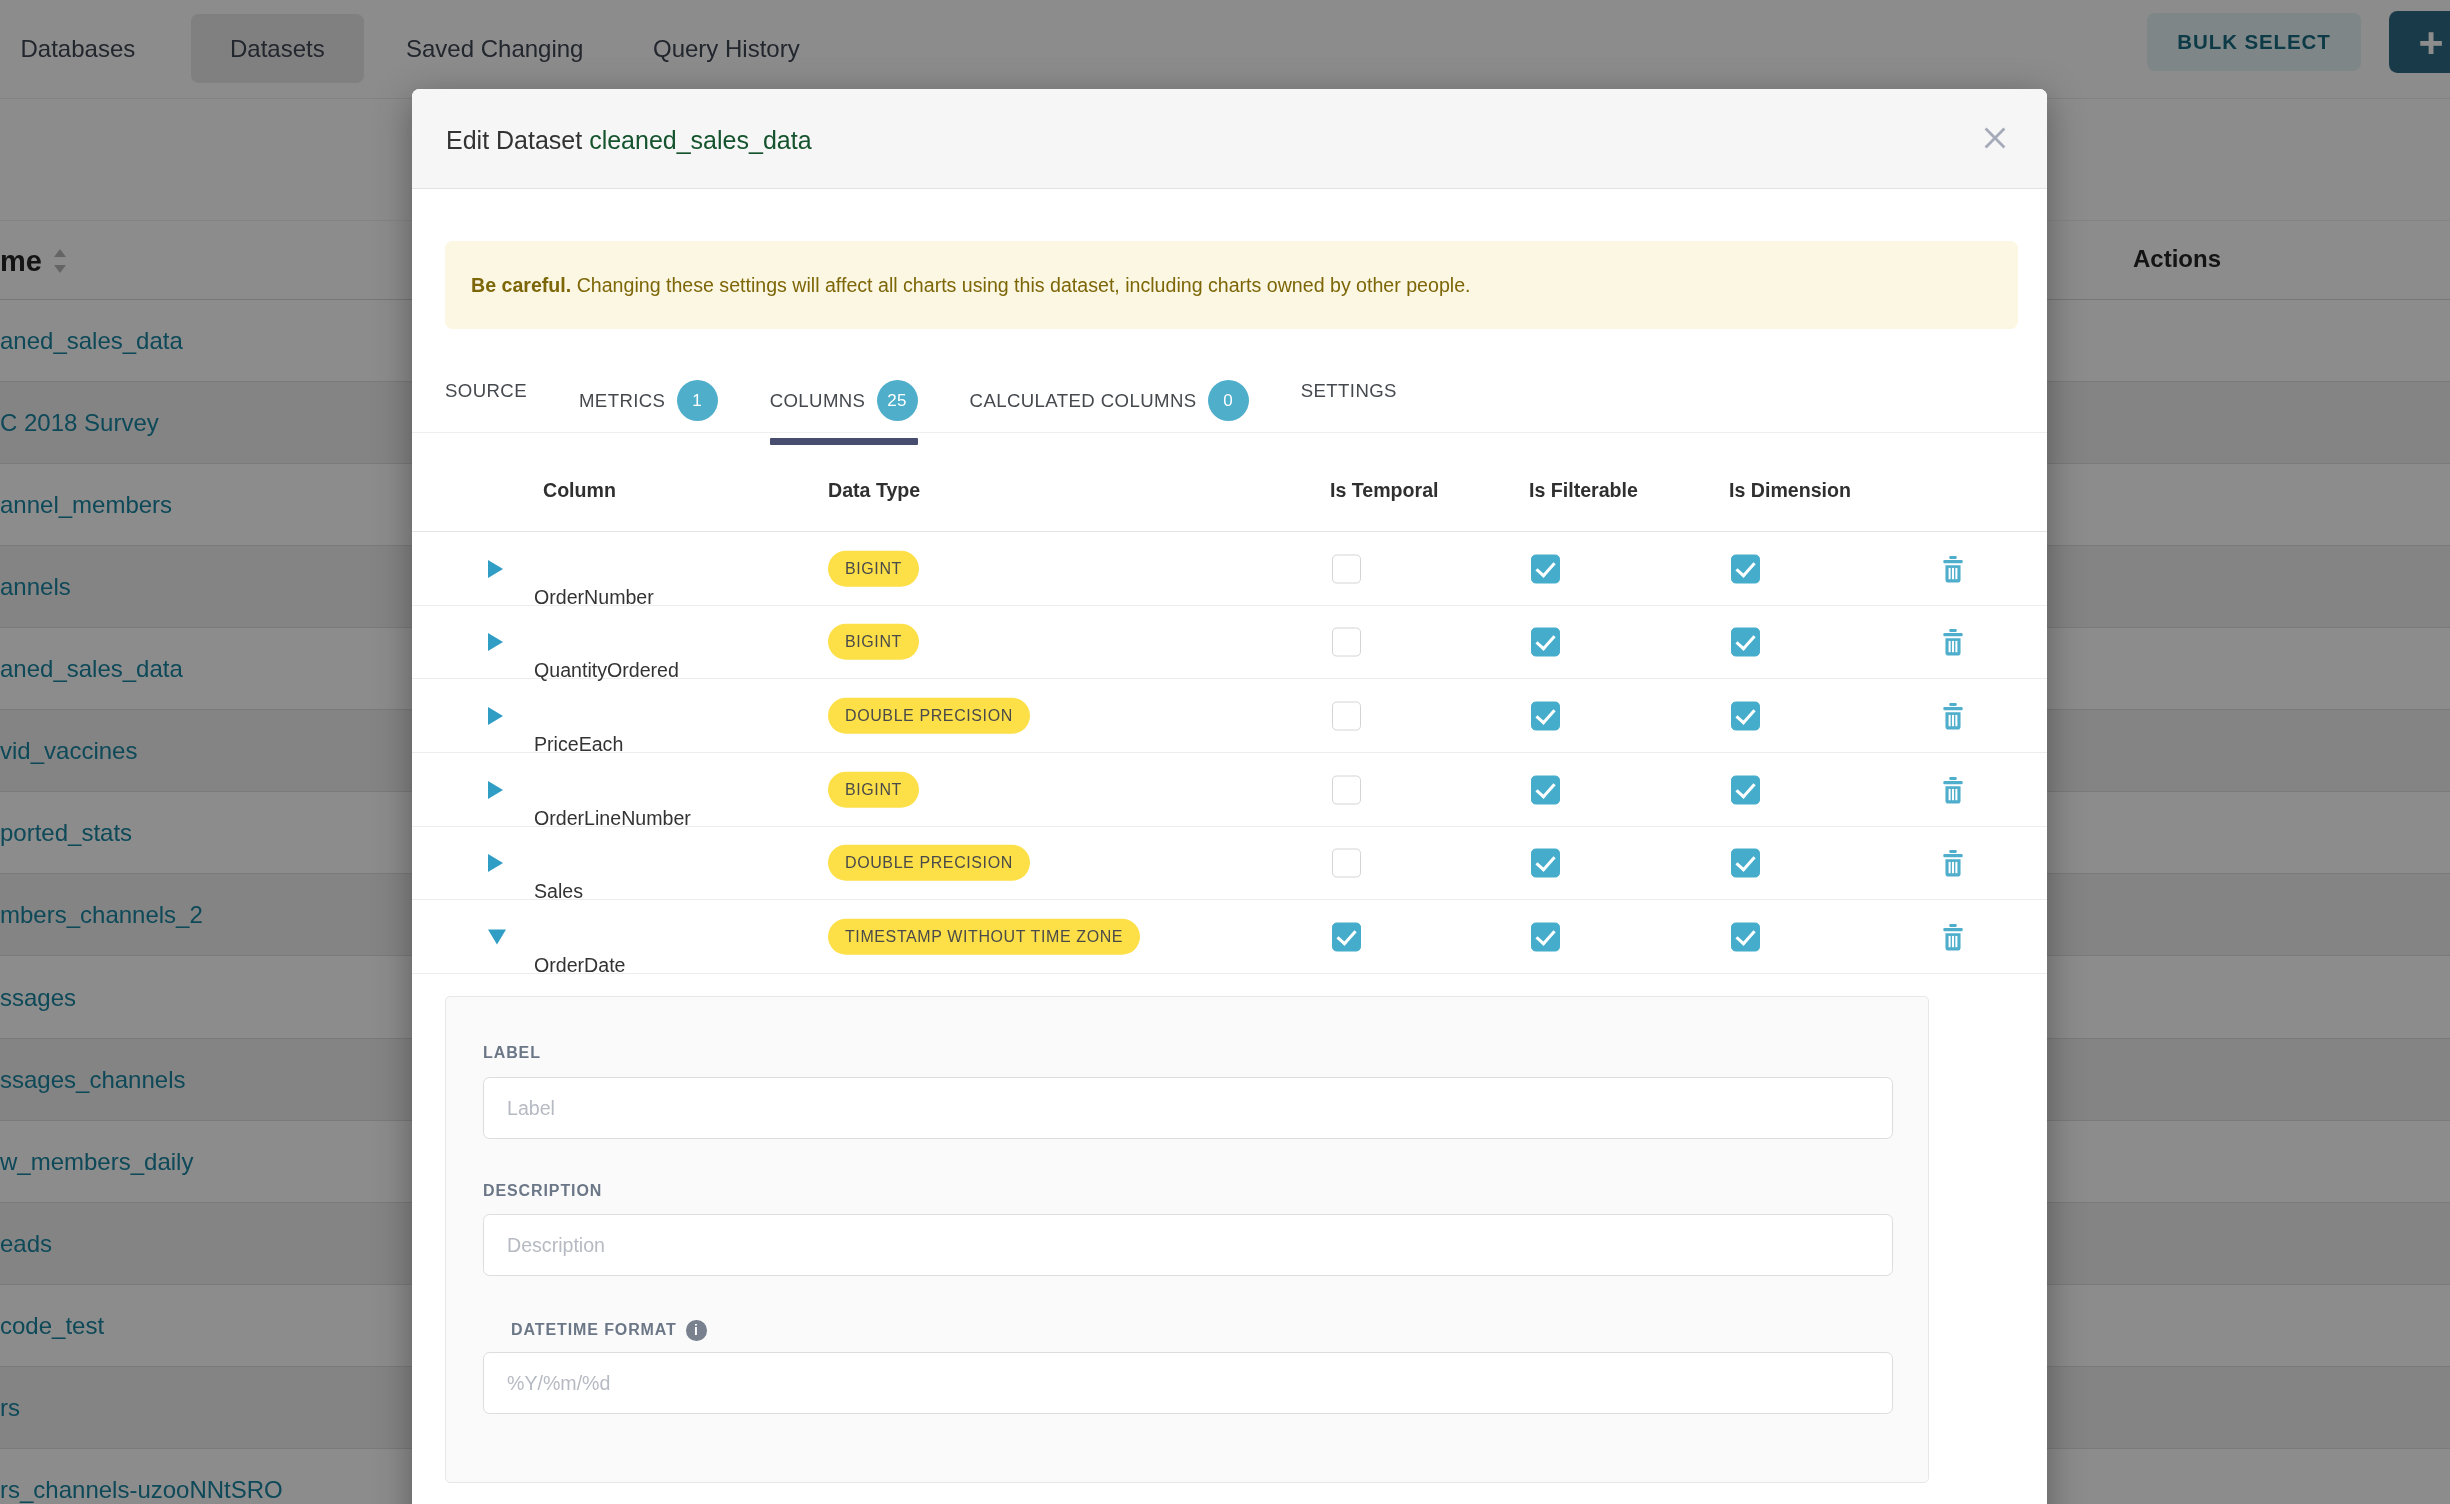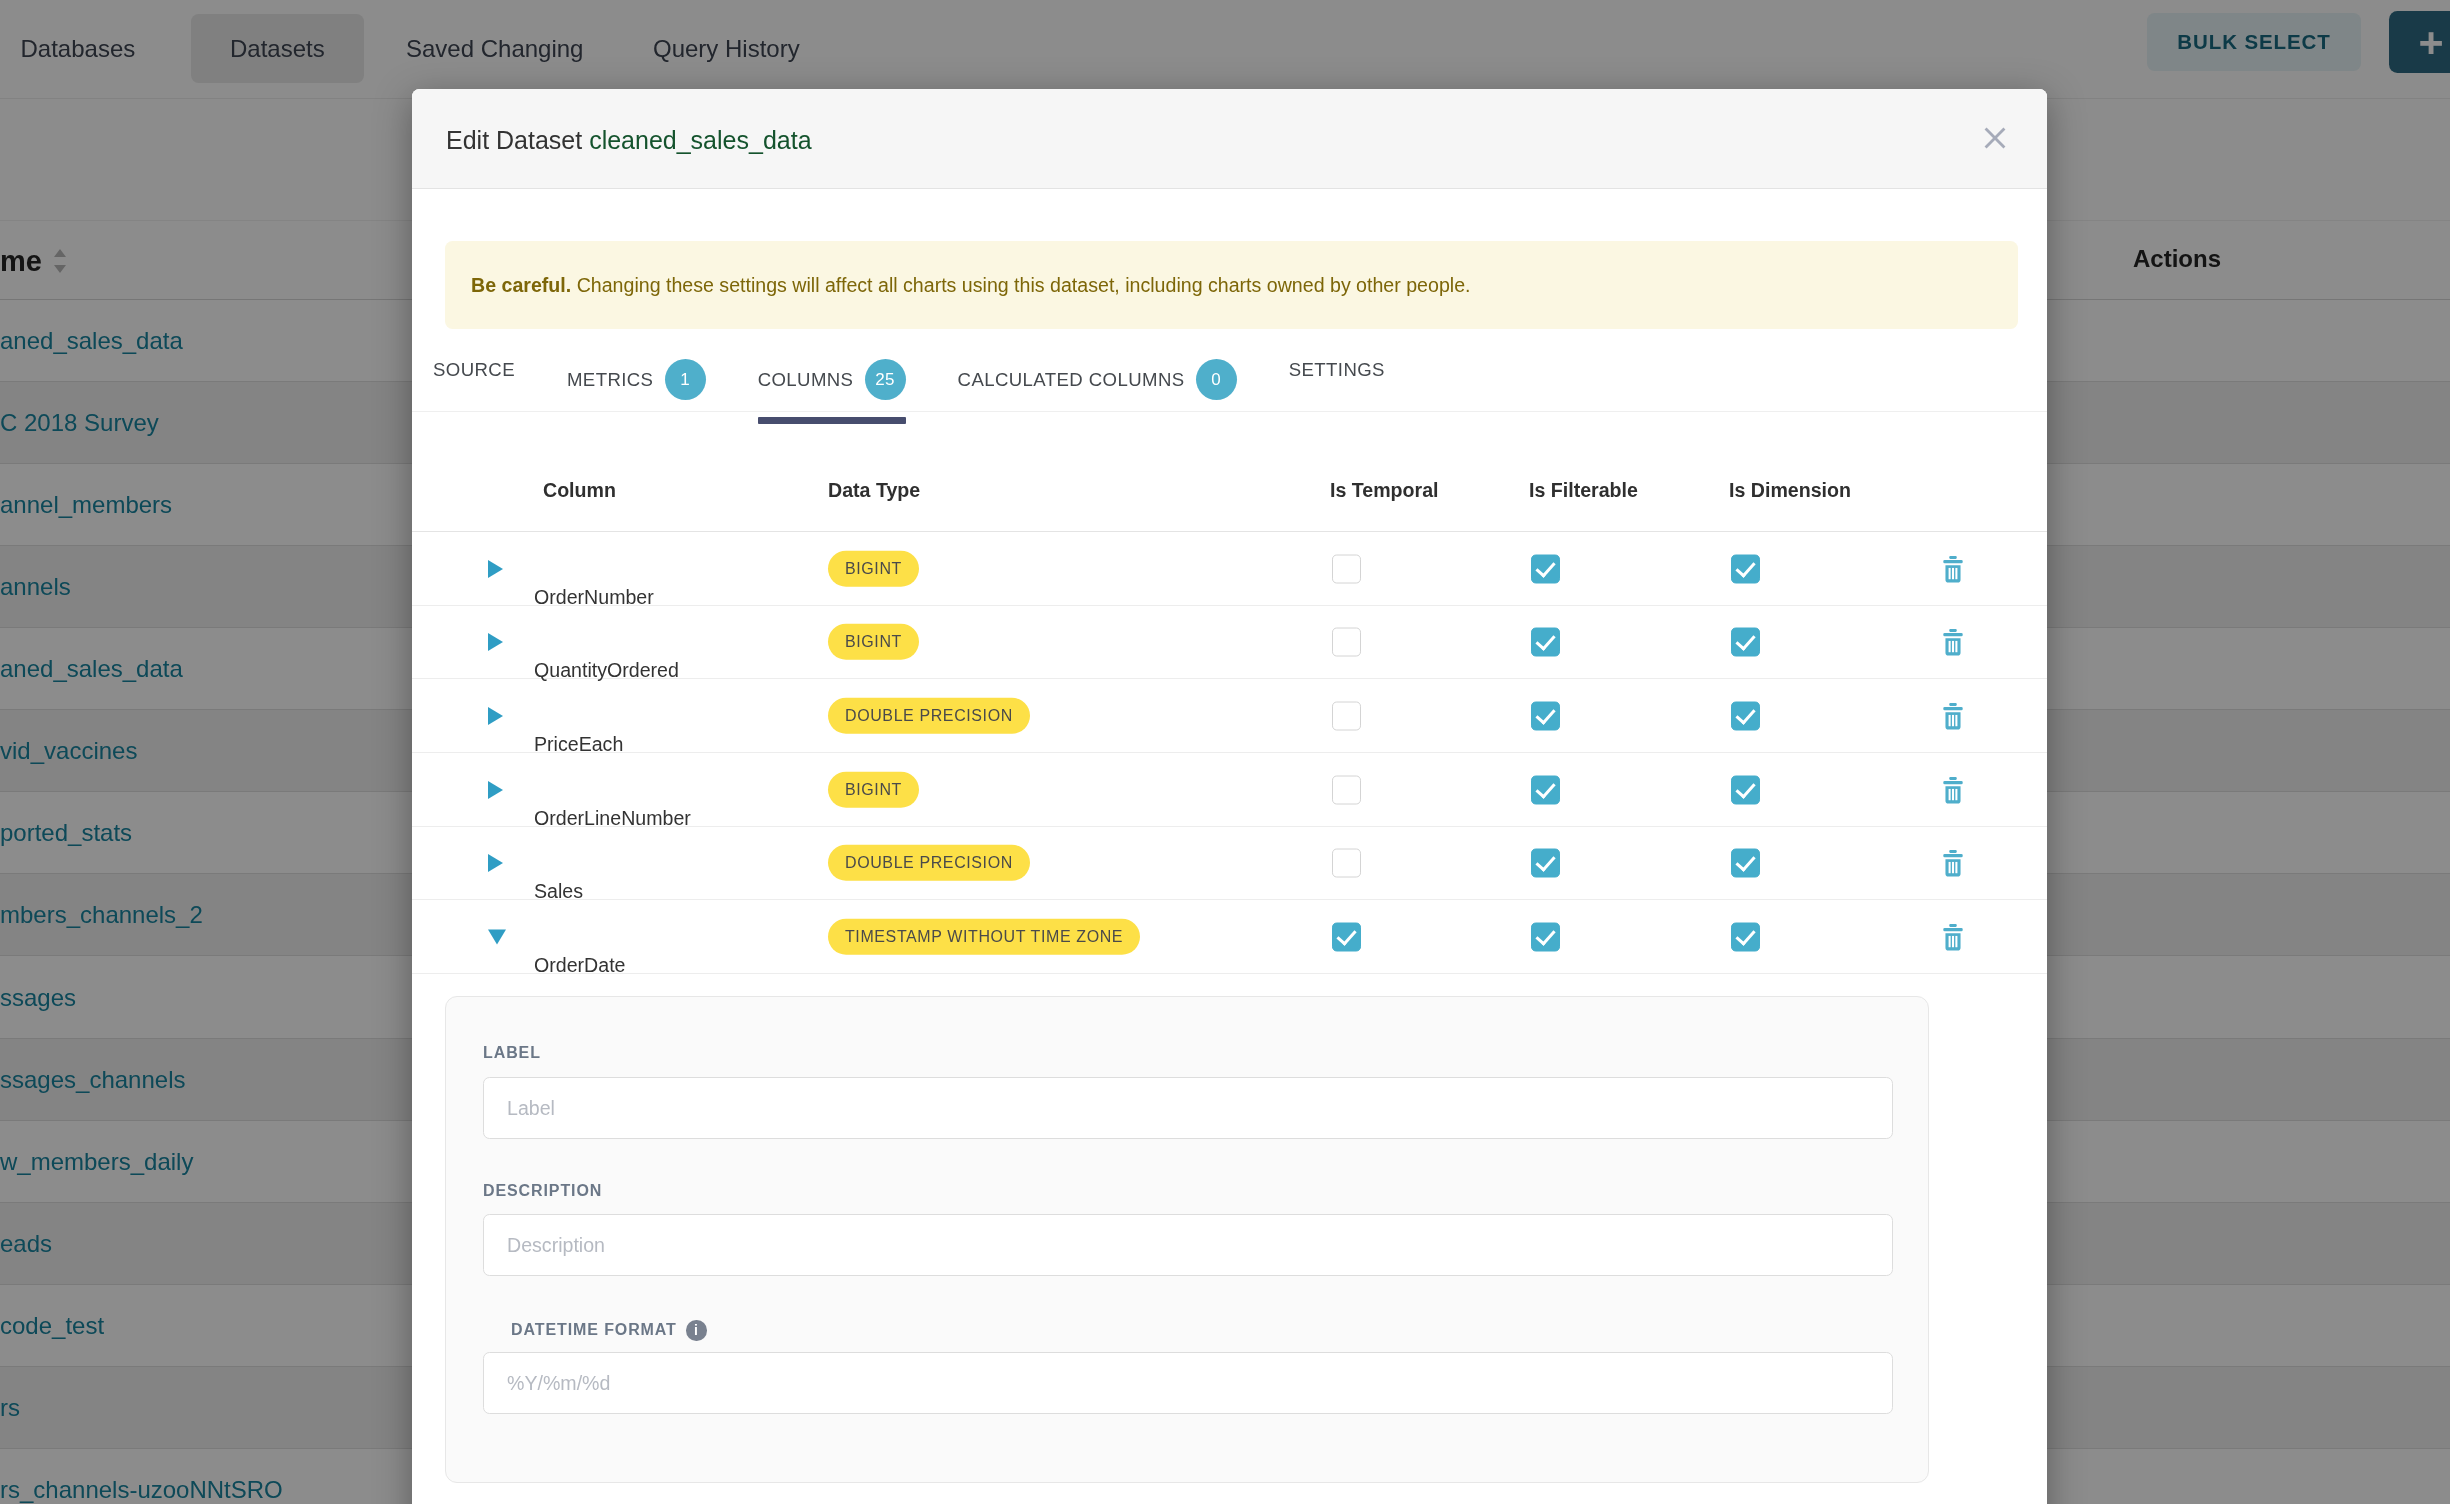--- a/index.html
+++ b/index.html
@@ -54,22 +54,22 @@
   .m-title { position:absolute; left:34px; top:34px; font-size:25px; color:#333; line-height:34px; }
   .m-title b { font-weight:400; color:#14532d;margin-top:6px; }
   .m-close { position:absolute; right:34px; top:32px; width:37px; height:37px; background:none; border:none;
     cursor:pointer; }
   .m-close svg { stroke:#A6ABB9; stroke-width:3; }
 
   .warning { position:absolute; left:33px; top:152px; width:1573px; height:88px; background:#FBF7E2;
     border-radius:7.5px; font-size:19.6px; color:#7D6608; line-height:88px; padding-left:26px; white-space:nowrap; }
   .warning b { font-weight:700; }
 
-  .tabs { position:absolute; left:0; top:255px; width:100%; height:68px; border-bottom:1.9px solid #EFEFEF;
-    display:flex; align-items:flex-start; padding-left:21px; gap:52px; }
+  .tabs { position:absolute; left:0; top:276px; width:100%; height:68px; border-bottom:1.9px solid #EFEFEF;
+    display:flex; align-items:flex-start; padding-left:33px; gap:52px; }
   .tab { position:relative; display:flex; align-items:center; gap:11.2px; padding:15px 0 22.4px 0;
     font-size:18.6px; color:#45494E; letter-spacing:0.4px; cursor:pointer; white-space:nowrap; }
   .tab .badge { display:inline-flex; align-items:center; justify-content:center; min-width:41px; height:41px;
     border-radius:20.5px; background:#4FAFCB; color:#fff; font-size:17px; }
   .tab.active::after { content:""; position:absolute; left:0; right:0; bottom:-1.9px; height:7.5px;
     background:#474D6E; border-radius:0.9px; }
 
   .thead2 { position:absolute; left:0; top:364px; width:100%; height:79px; border-bottom:1.9px solid #E4E4E4; }
   .thead2 span { position:absolute; top:26px; font-size:19.6px; font-weight:600; color:#2F2F2F; }
   .h-col { left:131px; } .h-type { left:416px; } .h-temp { left:918px; } .h-filt { left:1117px; } .h-dim { left:1317px; }
@@ -84,21 +84,21 @@
   .pill { left:416px; background:#fde047; border-radius:20.5px; padding:9.3px 17px; font-size:16px;
     color:#4A4A4A; letter-spacing:0.6px; white-space:nowrap; }
   .cb { width:29px; height:29px; border-radius:4.7px; background:#fff; border:1.9px solid #D4D4D4; cursor:pointer; }
   .cb.c1 { left:920px; } .cb.c2 { left:1119px; } .cb.c3 { left:1319px; }
   .cb.checked { background:#45ADCB; border-color:#45ADCB; }
   .cb.checked::after { content:""; position:absolute; left:8.4px; top:3.7px; width:8.4px; height:15px;
     border-right:3.3px solid #fff; border-bottom:3.3px solid #fff; transform:rotate(42deg); }
   .trash { left:1528px; width:26px; height:28px; color:#4FAECB; cursor:pointer; }
 
   .xpanel { position:absolute; left:33px; top:907px; width:1484px; height:487px; background:#FAFAFA;
-    border:0.9px solid #E7E7E7; border-radius:12px; }
+    border:0.9px solid #E7E7E7; border-radius:5px; }
   .f-label { position:absolute; left:37px; font-size:16px; font-weight:600; color:#6B7787;
     letter-spacing:0.9px; display:flex; align-items:center; gap:9.3px; }
   .f-input { position:absolute; left:37px; width:1410px; height:62px; background:#fff;
     border:1.4px solid #DDDDDD; border-radius:6.5px; font-size:19.6px; color:#333; padding:0 23px;
     font-family:inherit; }
   .f-input::placeholder { color:#B6BAC2; }
   .l1 { top:47px; } .i1 { top:80px; }
   .l2 { top:185px; } .i2 { top:217px; }
   .l3 { top:323px;margin-left:28px; } .i3 { top:355px; }
   .info-icon { display:inline-flex; width:20.5px; height:20.5px; border-radius:50%; background:#79818F;

